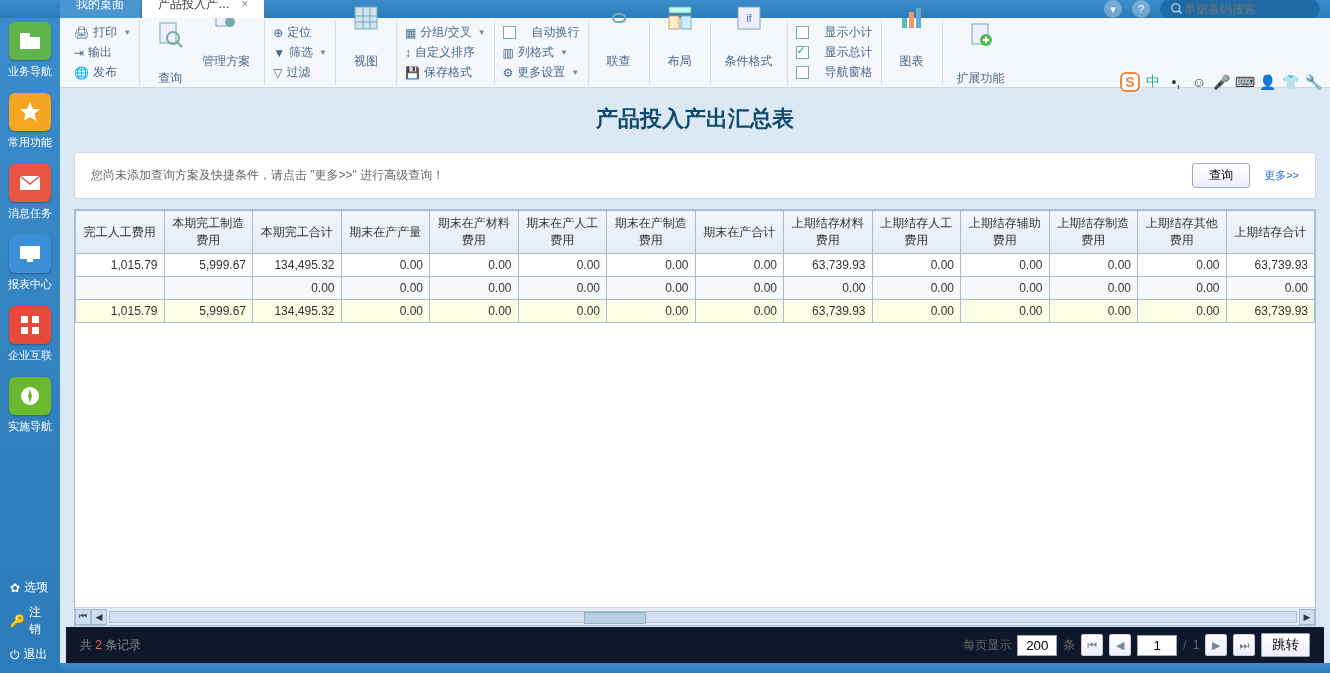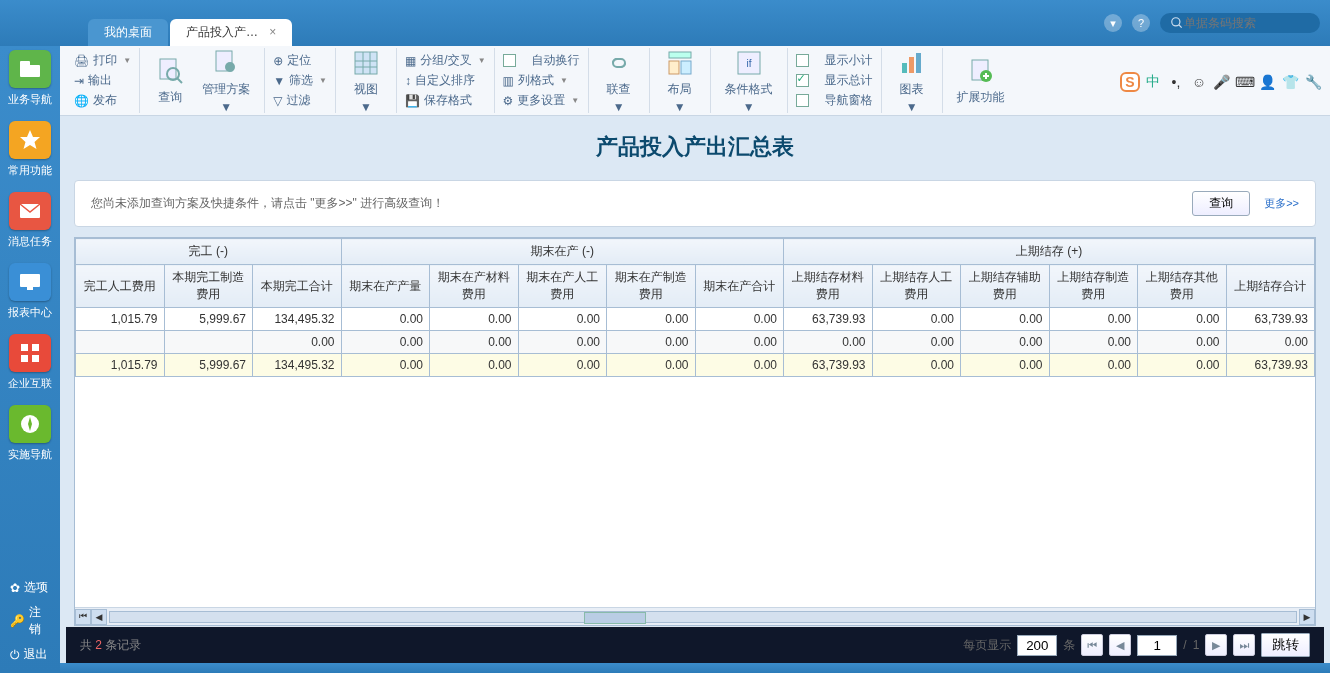--- a/index.html
+++ b/index.html
@@ -1,20 +1,20 @@
 <!DOCTYPE html>
 <html><head>
 <meta charset="utf-8">
 <style>
 * { margin: 0; padding: 0; box-sizing: border-box; }
 body { font-family: "Microsoft YaHei", sans-serif; font-size: 12px; color: #333; background: #fff; overflow: hidden; }
 .app { width: 1330px; height: 673px; display: flex; flex-direction: column; }
 
 
-.title-bar { height: 46px; background: linear-gradient(#3b8ccb, #2d7bb8); display: flex; align-items: center; color: #fff; padding-left: 28px; }
+.title-bar { height: 18px; background: linear-gradient(#3b8ccb, #2d7bb8); display: flex; align-items: center; color: #fff; }
 .tabs { display: flex; height: 100%; align-items: flex-end; margin-left: 60px; }
 .tab { padding: 5px 16px; background: #4a96d0; border-radius: 6px 6px 0 0; margin-right: 2px; cursor: pointer; font-size: 12px; }
 .tab.active { background: #fff; color: #333; position: relative; }
 .tab-close { margin-left: 8px; color: #888; cursor: pointer; }
 .title-right { margin-left: auto; display: flex; align-items: center; gap: 10px; padding-right: 10px; }
 .title-right .icon-btn { width: 18px; height: 18px; border-radius: 50%; background: rgba(255,255,255,0.3); display: flex; align-items: center; justify-content: center; cursor: pointer; font-size: 11px; }
 .search-box { display: flex; align-items: center; background: #1f6ba5; border-radius: 12px; padding: 3px 10px; width: 160px; }
 .search-box svg { width: 14px; height: 14px; }
 .search-box input { background: transparent; border: none; color: #cde; font-size: 12px; outline: none; width: 120px; }
 
@@ -30,21 +30,21 @@
 
 
 .content { flex: 1; display: flex; flex-direction: column; min-width: 0; }
 
 
 .ribbon { height: 70px; background: #f4f7fb; border-bottom: 1px solid #c9d6e4; display: flex; align-items: stretch; padding: 2px 6px; }
 .ribbon-group { display: flex; align-items: center; border-right: 1px solid #d4dde8; padding: 0 8px; gap: 4px; }
 .rb-col { display: flex; flex-direction: column; gap: 3px; color: #4c6a8c; }
 .rb-small { display: flex; align-items: center; gap: 4px; font-size: 12px; cursor: pointer; white-space: nowrap; }
 .rb-small .drop { font-size: 8px; margin-left: 2px; color: #888; }
-.rb-big { display: flex; flex-direction: column; align-items: center; justify-content: center; cursor: pointer; padding: 2px 6px; gap: 2px; color: #4c6a8c; }
+.rb-big { display: flex; flex-direction: column; align-items: center; justify-content: center; cursor: pointer; padding: 2px 6px; gap: 19px; color: #4c6a8c; }
 .rb-big-icon { width: 32px; height: 32px; display: flex; align-items: center; justify-content: center; }
 .rb-label { font-size: 12px; white-space: nowrap; }
 .chk-row { display: flex; align-items: center; gap: 16px; font-size: 12px; color: #4c6a8c; cursor: pointer; }
 .chk { width: 13px; height: 13px; border: 1px solid #7a9; background: #fff; display: inline-block; position: relative; }
 .chk.checked::after { content: "✓"; position: absolute; top: -3px; left: 0; font-size: 11px; color: #2a7; }
 
 
 .right-icons { position: absolute; right: 6px; top: 72px; display: flex; gap: 3px; align-items: center; }
 .right-icons .ri { width: 20px; height: 20px; display: flex; align-items: center; justify-content: center; cursor: pointer; font-size: 14px; }
 .sogou { width: 24px; height: 24px; background: #fff; border: 2px solid #e84; border-radius: 6px; color: #e84; font-weight: bold; display: flex; align-items: center; justify-content: center; font-size: 14px; }
@@ -399,25 +399,20 @@
           <div class="query-actions">
             <button class="btn-query">查询</button>
             <span class="link-more">更多&gt;&gt;</span>
           </div>
         </div>
 
         <div class="table-wrap">
           <div class="table-scroll">
             <table>
               <thead>
-                <tr class="group-row" id="group-row">
-                    <th colspan="3">完工 (-)</th>
-                    <th colspan="5">期末在产 (-)</th>
-                    <th colspan="6">上期结存 (+)</th>
-                  </tr>
                 <tr id="header-row">
                     <th>完工人工费用</th>
                     <th>本期完工制造费用</th>
                     <th>本期完工合计</th>
                     <th>期末在产产量</th>
                     <th>期末在产材料费用</th>
                     <th>期末在产人工费用</th>
                     <th>期末在产制造费用</th>
                     <th>期末在产合计</th>
                     <th>上期结存材料费用</th>

